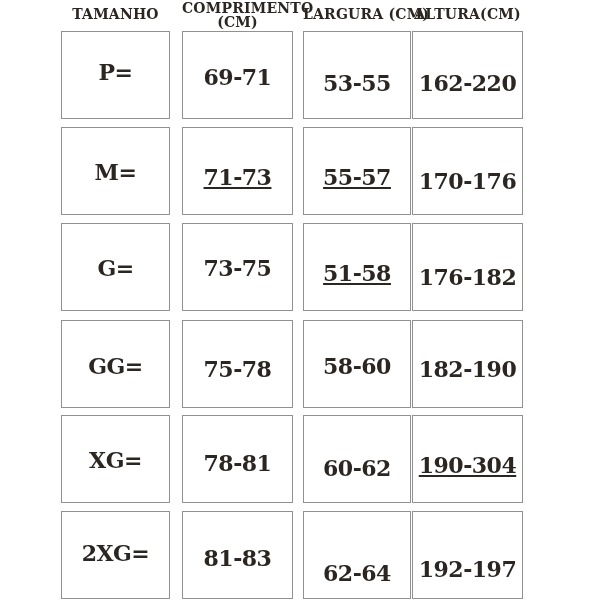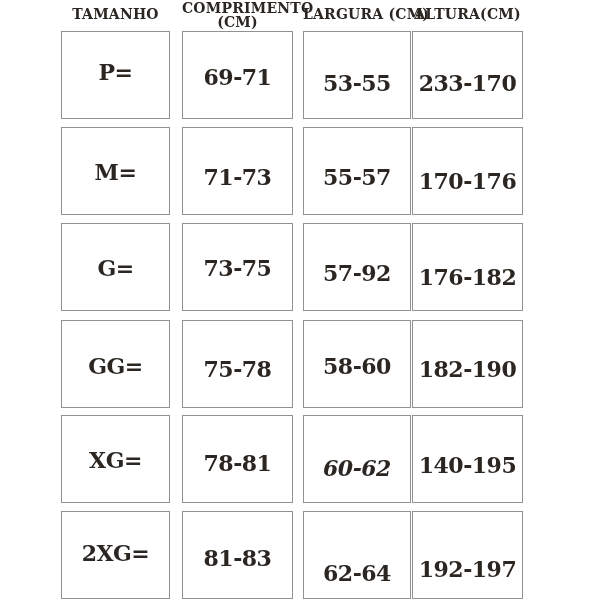--- a/index.html
+++ b/index.html
@@ -61,23 +61,23 @@
     white-space: nowrap;
   }
   
   .ty_m3 { transform: translateY(-3px); }
   .ty_m2 { transform: translateY(-2px); }
   .ty_1  { transform: translateY(1px); }
   .ty_2  { transform: translateY(2px); }
   .ty_3  { transform: translateY(3px); }
   .ty_4  { transform: translateY(4px); }
   .ty_5  { transform: translateY(5px); }
-  .ty_6  { transform: translateY(6px); }
+  .ty_6  { transform: translateY(6px); text-decoration: underline; }
   .ty_8  { transform: translateY(8px); }
-  .ty_9  { transform: translateY(9px); font-style: italic; }
+  .ty_9  { transform: translateY(9px); }
   .ty_10 { transform: translateY(10px); }
   .ty_11 { transform: translateY(11px); margin-top: 14px; }
   .ty_14 { transform: translateY(14px); text-align: right; }
 </style>
 </head>
 <body>
 
 <div class="canvas">
 
   <div class="hdr colA">
@@ -97,21 +97,21 @@
   <div class="cell rowA colA">
       <span class="ty_m3">P=</span>
     </div>
   <div class="cell rowA colB">
       <span class="ty_2">69-71</span>
     </div>
   <div class="cell rowA colC">
       <span class="ty_8">53-55</span>
     </div>
   <div class="cell rowA colD">
-      <span class="ty_8">233-170</span>
+      <span class="ty_8">162-220</span>
     </div>
 
   <div class="cell rowB colA">
       <span class="ty_1">M=</span>
     </div>
   <div class="cell rowB colB">
       <span class="ty_6">71-73</span>
     </div>
   <div class="cell rowB colC">
       <span class="ty_6">55-57</span>
@@ -120,21 +120,21 @@
       <span class="ty_10">170-176</span>
     </div>
 
   <div class="cell rowC colA">
       <span class="ty_1">G=</span>
     </div>
   <div class="cell rowC colB">
       <span class="ty_1">73-75</span>
     </div>
   <div class="cell rowC colC">
-      <span class="ty_6">57-92</span>
+      <span class="ty_6">51-58</span>
     </div>
   <div class="cell rowC colD">
       <span class="ty_10">176-182</span>
     </div>
 
   <div class="cell rowD colA">
       <span class="ty_2">GG=</span>
     </div>
   <div class="cell rowD colB">
       <span class="ty_5">75-78</span>
@@ -149,21 +149,21 @@
   <div class="cell rowE colA">
       <span class="ty_1">XG=</span>
     </div>
   <div class="cell rowE colB">
       <span class="ty_4">78-81</span>
     </div>
   <div class="cell rowE colC">
       <span class="ty_9">60-62</span>
     </div>
   <div class="cell rowE colD">
-      <span class="ty_6">140-195</span>
+      <span class="ty_6">190-304</span>
     </div>
 
   <div class="cell rowF colA">
       <span class="ty_m2">2XG=</span>
     </div>
   <div class="cell rowF colB">
       <span class="ty_3">81-83</span>
     </div>
   <div class="cell rowF colC">
       <span class="ty_11">62-64</span>

